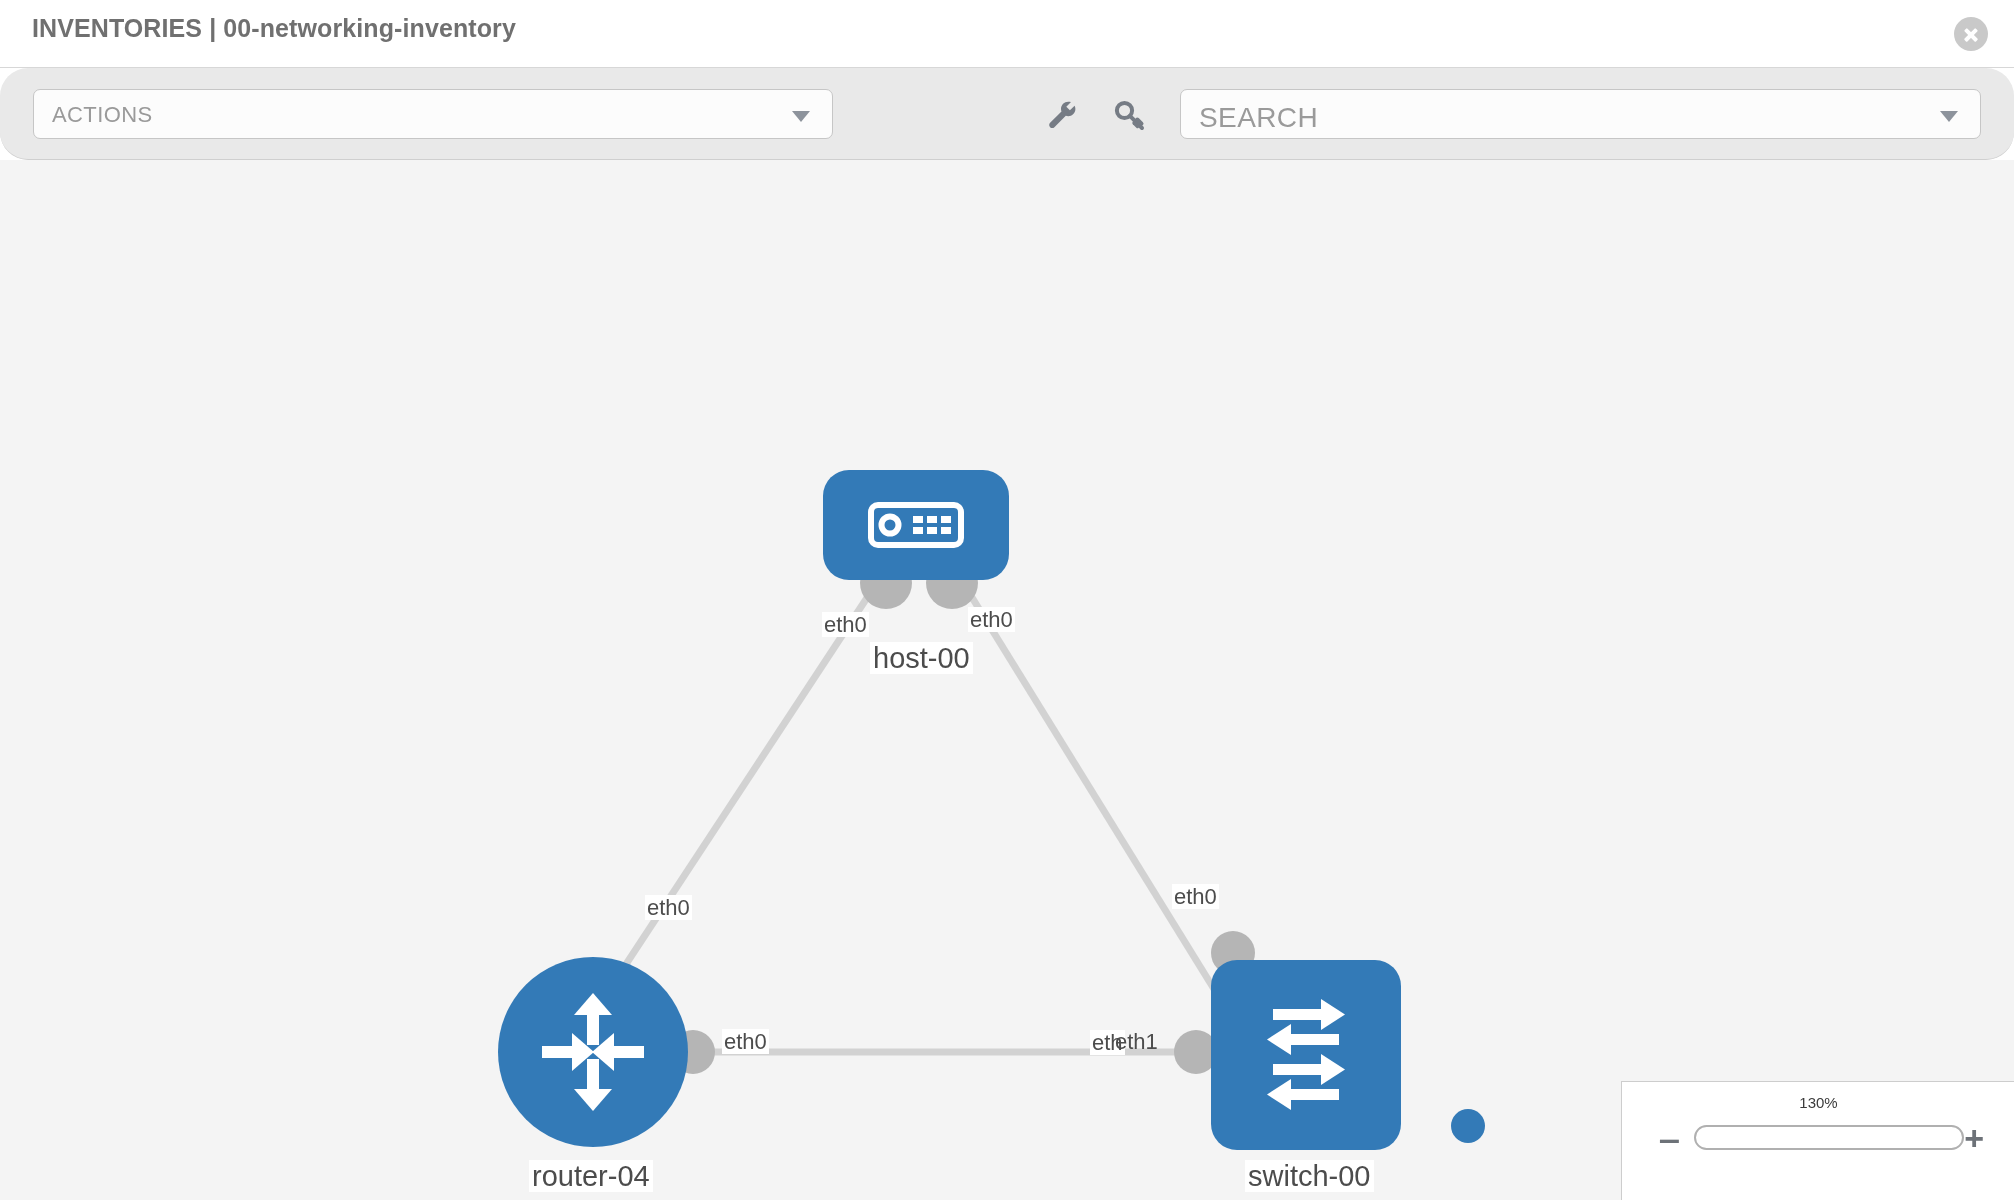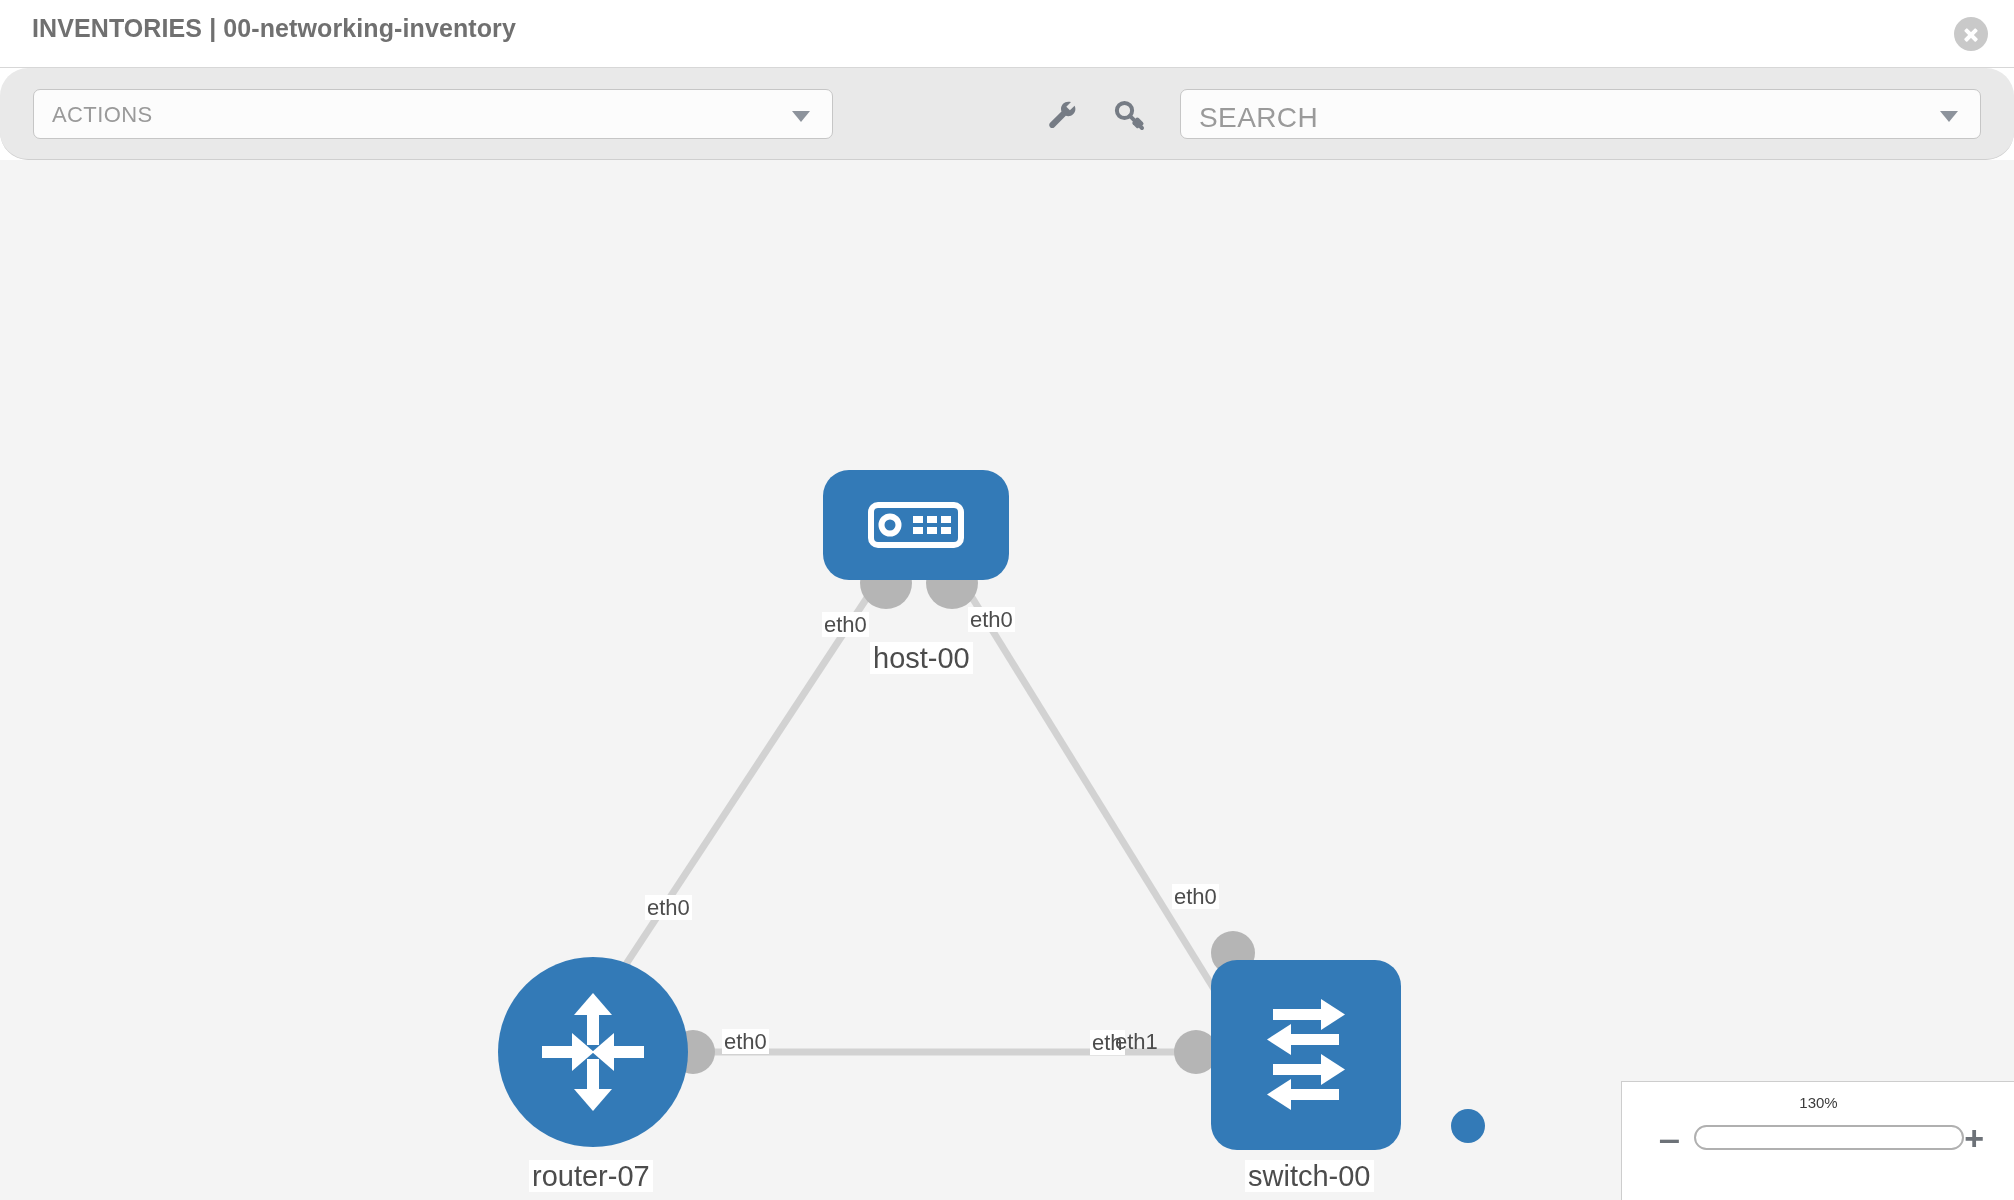--- a/index.html
+++ b/index.html
@@ -297,21 +297,21 @@
           <path d="M65 124 L84 102 L46 102 Z"></path>
 
           <rect x="14" y="59" width="44" height="12"></rect>
           <path d="M66 65 L44 84 L44 46 Z"></path>
 
           <rect x="72" y="59" width="44" height="12"></rect>
           <path d="M64 65 L86 84 L86 46 Z"></path>
         </g>
       </svg>
     </div>
-    <div class="node-label" style="left:529px; top:1000px;">router-07</div>
+    <div class="node-label" style="left:529px; top:1000px;">router-04</div>
 
     <div class="node switch" style="left:1211px; top:800px; width:190px; height:190px;">
       <svg width="126" height="126" viewBox="0 0 126 126">
         <g fill="#ffffff">
 
           <rect x="30" y="17" width="62" height="11"></rect>
           <path d="M102 22.5 L78 7 L78 38 Z"></path>
 
           <rect x="34" y="42" width="62" height="11"></rect>
           <path d="M24 47.5 L48 32 L48 63 Z"></path>

